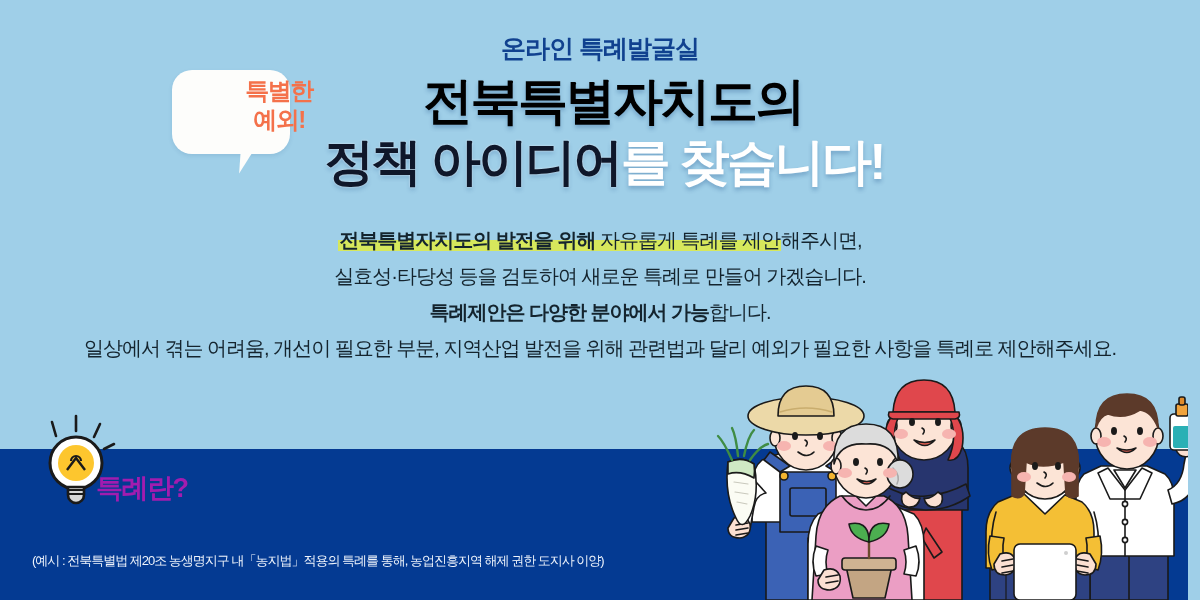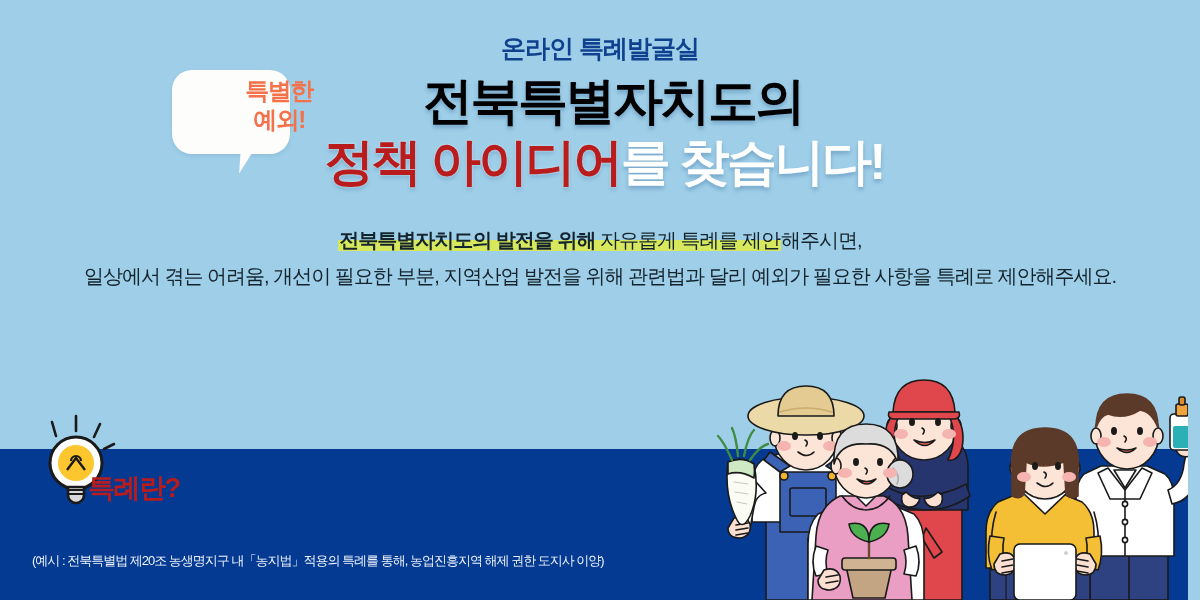--- a/index.html
+++ b/index.html
@@ -31,21 +31,21 @@
   .headline{
     position:absolute;left:0;top:76px;width:1200px;text-align:center;
     z-index:6;line-height:1.0;
   }
   .hl-line{
     font-size:50px;font-weight:700;letter-spacing:-2.5px;
     white-space:nowrap;
   }
   .hl1{color:#000000;text-shadow:0 3px 4px rgba(20,70,130,.30);padding-left:26px;}
   .hl2{margin-top:11px;padding-left:8px;}
-  .hl2 .navy{color:#b91c1c;text-shadow:0 0 2px #eaf4fb,0 3px 4px rgba(20,70,130,.22);}
+  .hl2 .navy{color:#0f172a;text-shadow:0 0 2px #eaf4fb,0 3px 4px rgba(20,70,130,.22);}
   .hl2 .white{color:#ffffff;text-shadow:0 3px 4px rgba(20,70,130,.30);margin-top:28px;}
 
   
   .bubble{
     position:absolute;left:172px;top:70px;width:118px;height:84px;
     background:#fdfdfb;border-radius:20px;z-index:7;
     box-shadow:0 2px 4px rgba(30,80,130,.12);
   }
   .bubble-txt{
     position:absolute;left:0;top:6px;width:118px;text-align:center;
@@ -71,22 +71,22 @@
   .hl-mark{
     background:linear-gradient(to top,#d7e85c 0,#d7e85c 11px,transparent 11px);
     padding:0 1px;
   }
 
   
   .bulb{position:absolute;left:26px;top:414px;width:100px;height:100px;z-index:5;}
 
   
   .band-head{
-    position:absolute;left:88px;top:470px;z-index:6;
-    font-size:27px;font-weight:700;color:#b91c1c;letter-spacing:-1.5px;
+    position:absolute;left:96px;top:470px;z-index:6;
+    font-size:27px;font-weight:700;color:#a21caf;letter-spacing:-1.5px;
   }
   .band-main{
     position:absolute;left:32px;top:516px;z-index:6;
     font-size:20px;font-weight:700;color:#ffffff;letter-spacing:-1px;white-space:nowrap;
   }
   .band-sub{
     position:absolute;left:32px;top:552px;z-index:6;
     font-size:13px;font-weight:400;color:#eef3fb;letter-spacing:-1px;white-space:nowrap;
   }
 
@@ -112,20 +112,22 @@
       <div>특별한</div>
       <div>예외!</div>
     </div>
   </div>
   <div class="bubble-tail-wrap">
     <div class="bubble-tail"></div>
   </div>
 
   <div class="body-text">
     <div class="bt-line"><span class="hl-mark"><b>전북특별자치도의 발전을 위해</b><span> 자유롭게 특례를 제안</span></span><span>해주시면,</span></div>
+    <div class="bt-line">실효성·타당성 등을 검토하여 새로운 특례로 만들어 가겠습니다.</div>
+    <div class="bt-line"><b>특례제안은 다양한 분야에서 가능</b><span>합니다.</span></div>
     <div class="bt-line">일상에서 겪는 어려움, 개선이 필요한 부분, 지역산업 발전을 위해 관련법과 달리 예외가 필요한 사항을 특례로 제안해주세요.</div>
   </div>
 
   <svg class="bulb" viewBox="0 0 100 100">
     <g stroke="#1a1a1a" stroke-width="2.6" stroke-linecap="round" fill="none">
       <line x1="26" y1="8" x2="30" y2="22"></line>
       <line x1="50" y1="2" x2="50" y2="17"></line>
       <line x1="74" y1="10" x2="68" y2="23"></line>
       <line x1="88" y1="30" x2="78" y2="35"></line>
     </g>

